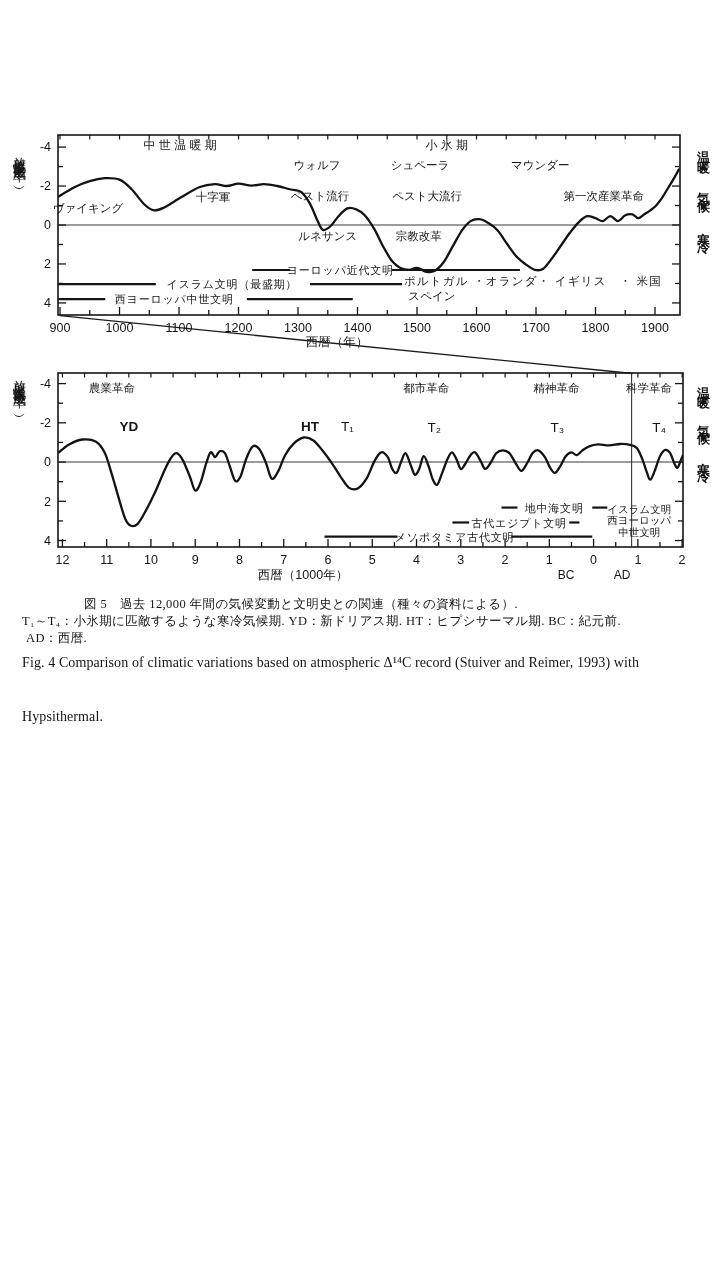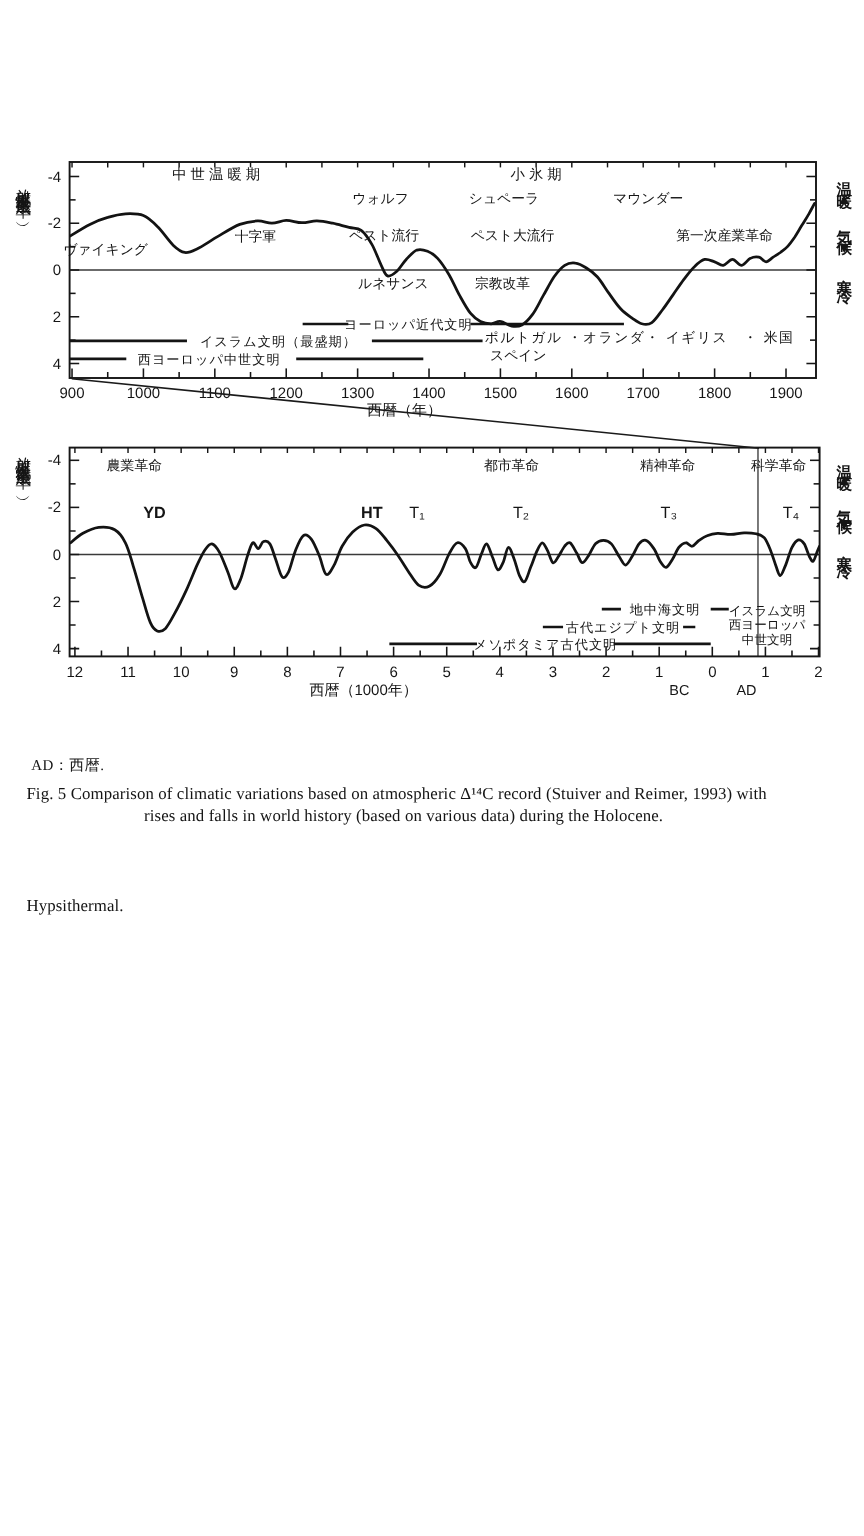--- a/index.html
+++ b/index.html
@@ -260,18 +260,19 @@
         <path d="M58.9,452.3C60.6,450.9 65.2,446.5 69.1,444.4C73.0,442.3 77.9,440.0 82.3,439.5C86.8,439.0 91.9,439.3 95.6,441.5C99.3,443.6 101.9,447.2 104.5,452.3C107.1,457.3 108.7,464.0 111.1,471.9C113.6,479.7 116.7,491.5 119.1,499.3C121.4,507.2 123.3,514.5 125.3,518.9C127.3,523.4 129.0,525.0 131.0,525.8C133.1,526.6 135.2,526.3 137.7,523.9C140.1,521.4 142.7,516.5 145.6,511.1C148.6,505.7 152.3,498.2 155.4,491.5C158.5,484.8 161.7,476.4 164.2,470.9C166.8,465.3 168.8,461.1 170.9,458.1C172.9,455.2 174.6,452.9 176.6,453.2C178.6,453.6 180.6,456.2 182.8,460.1C185.0,464.0 187.8,471.7 189.9,476.8C192.0,481.8 193.4,489.5 195.2,490.5C197.0,491.5 198.7,487.2 200.5,482.7C202.4,478.1 204.6,468.1 206.3,463.0C208.0,458.0 209.2,453.2 210.7,452.3C212.2,451.3 213.7,457.3 215.1,457.2C216.6,457.0 217.9,451.9 219.6,451.3C221.2,450.6 223.2,450.8 224.9,453.2C226.6,455.7 228.0,461.4 229.7,466.0C231.4,470.6 233.3,478.9 235.1,480.7C236.8,482.5 238.5,480.4 240.4,476.8C242.2,473.2 244.1,464.2 246.1,459.1C248.2,454.0 250.5,448.0 252.8,446.4C255.0,444.7 257.2,446.5 259.4,449.3C261.6,452.1 264.0,458.1 266.0,463.0C268.1,467.9 269.7,477.4 271.8,478.7C273.9,480.0 276.2,474.8 278.4,470.9C280.6,467.0 282.5,459.8 285.1,455.2C287.7,450.6 290.8,446.4 293.9,443.4C297.0,440.5 300.4,438.0 303.7,437.5C306.9,437.0 310.3,438.4 313.4,440.5C316.5,442.6 319.3,446.7 322.3,450.3C325.2,453.9 328.2,457.8 331.1,462.1C334.1,466.3 337.0,471.5 340.0,475.8C342.9,480.0 345.9,485.4 348.8,487.6C351.8,489.7 354.7,490.0 357.7,488.5C360.6,487.1 363.7,483.3 366.5,478.7C369.3,474.2 372.0,465.5 374.5,461.1C376.9,456.7 378.9,452.9 381.1,452.3C383.3,451.6 385.9,454.4 387.8,457.2C389.6,459.9 390.7,466.3 392.2,468.9C393.7,471.5 395.1,474.0 396.6,472.8C398.1,471.7 399.6,465.3 401.0,462.1C402.5,458.8 403.9,452.9 405.5,453.2C407.0,453.6 408.8,460.4 410.3,464.0C411.9,467.6 413.3,474.0 414.8,474.8C416.2,475.6 417.7,472.0 419.2,468.9C420.7,465.8 422.1,456.7 423.6,456.2C425.2,455.7 426.9,462.1 428.5,466.0C430.0,469.9 431.4,476.6 432.9,479.7C434.4,482.8 435.8,485.8 437.3,484.6C438.9,483.5 440.5,477.1 442.2,472.8C443.9,468.6 445.9,462.6 447.5,459.1C449.1,455.7 450.5,452.3 451.9,452.3C453.4,452.3 454.9,456.3 456.4,459.1C457.8,461.9 459.3,468.1 460.8,468.9C462.3,469.7 463.6,466.3 465.2,464.0C466.8,461.7 468.9,457.2 470.5,455.2C472.2,453.2 473.3,451.3 475.0,452.3C476.7,453.2 479.0,458.3 480.7,461.1C482.4,463.9 483.5,468.6 485.1,468.9C486.8,469.3 488.6,465.7 490.5,463.0C492.3,460.4 494.1,455.4 496.2,453.2C498.3,451.1 500.6,450.3 502.8,450.3C505.1,450.3 507.3,450.9 509.5,453.2C511.7,455.5 514.1,461.1 516.1,464.0C518.1,467.0 519.6,471.1 521.4,470.9C523.3,470.7 525.3,466.0 527.2,463.0C529.0,460.1 530.7,455.4 532.5,453.2C534.3,451.1 536.2,449.6 538.3,450.3C540.3,450.9 542.9,454.2 544.9,457.2C546.9,460.1 548.5,465.3 550.2,467.9C551.9,470.6 553.4,473.2 555.1,472.8C556.8,472.5 558.6,468.8 560.4,466.0C562.2,463.2 563.9,458.5 565.7,456.2C567.5,453.9 569.6,452.4 571.5,452.3C573.3,452.1 574.9,455.5 576.8,455.2C578.6,454.9 580.5,451.8 582.5,450.3C584.6,448.8 586.6,447.3 589.2,446.4C591.7,445.4 594.7,444.6 598.0,444.4C601.3,444.2 605.4,445.5 609.1,445.4C612.8,445.3 616.7,444.1 620.1,444.0C623.6,443.9 627.1,444.1 629.9,444.8C632.7,445.5 634.9,445.9 637.0,448.3C639.0,450.7 640.7,455.2 642.3,459.1C643.9,463.0 645.4,468.4 646.7,471.9C648.0,475.3 648.9,479.9 650.2,479.7C651.6,479.6 653.0,474.8 654.7,470.9C656.3,467.0 658.2,459.7 660.0,456.2C661.8,452.7 663.6,450.4 665.3,449.9C667.0,449.4 668.6,450.9 670.2,453.2C671.7,455.6 673.3,461.6 674.6,464.0C675.8,466.4 676.6,468.4 677.7,467.6C678.8,466.7 680.3,461.2 681.2,459.1C682.1,457.1 682.7,455.8 683.0,455.2" fill="none" stroke="#131313" stroke-width="2.3" stroke-linecap="round" stroke-linejoin="round" clip-path="url(#clip1)"></path>
       </g>
       <line x1="59.8" y1="315.6" x2="632.5" y2="373.5" stroke="#1a1a1a" stroke-width="1.3"></line>
     </svg>
 
   <div class="vlabel ylab" style="left:10px;top:147px;height:152px">放射性炭素生成率（‰）</div>
   <div class="vlabel scalelab" style="left:694px;top:141px;height:182px;letter-spacing:8.5px">温暖▲気候▼寒冷</div>
   <div class="vlabel ylab" style="left:10px;top:370px;height:166px;letter-spacing:2px">放射性炭素生成率（‰）</div>
   <div class="vlabel scalelab" style="left:694px;top:377px;height:170px;letter-spacing:7.5px">温暖▲気候▼寒冷</div>
 
+  <div class="cap capjp" style="left:84px;top:596px">図 5　過去 12,000 年間の気候変動と文明史との関連（種々の資料による）.</div>
+  <div class="cap capjp" style="left:22px;top:613px">T₁～T₄：小氷期に匹敵するような寒冷気候期. YD：新ドリアス期. HT：ヒプシサーマル期. BC：紀元前.</div>
   <div class="cap capjp" style="left:26px;top:630px">AD：西暦.</div>
 
-  <div class="cap capen" style="left:22px;top:655px">Fig. 5   Comparison of climatic variations based on atmospheric Δ¹⁴C record (Stuiver and Reimer, 1993) with</div>
-  <div class="cap capen" style="left:120px;top:673px">rises and falls in world history (based on various data) during the Holocene.</div>
-  <div class="cap capen" style="left:22px;top:748px">Hypsithermal.</div>
+  <div class="cap capen" style="left:22px;top:655px">Fig. 4   Comparison of climatic variations based on atmospheric Δ¹⁴C record (Stuiver and Reimer, 1993) with</div>
+  <div class="cap capen" style="left:22px;top:709px">Hypsithermal.</div>
 </div>
 
 </body></html>

